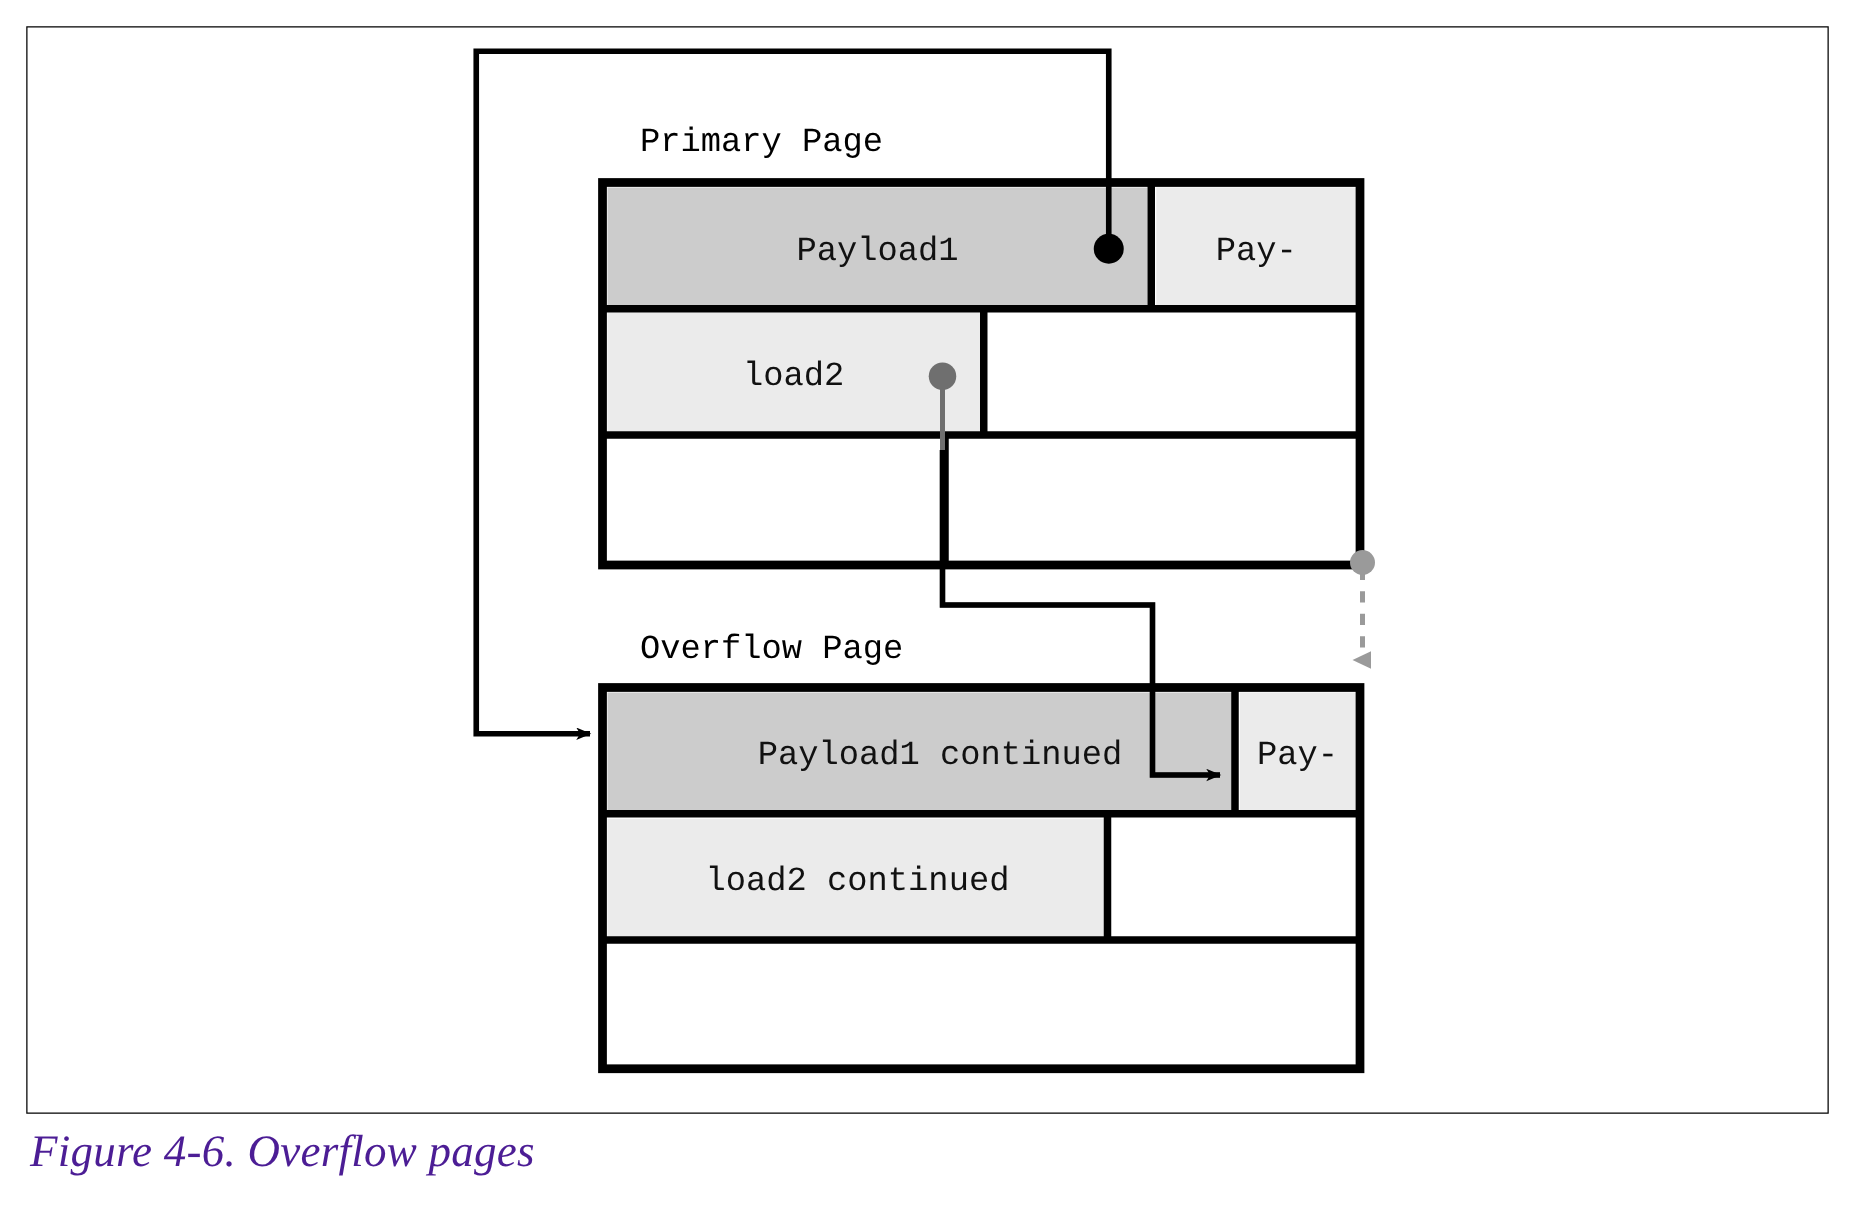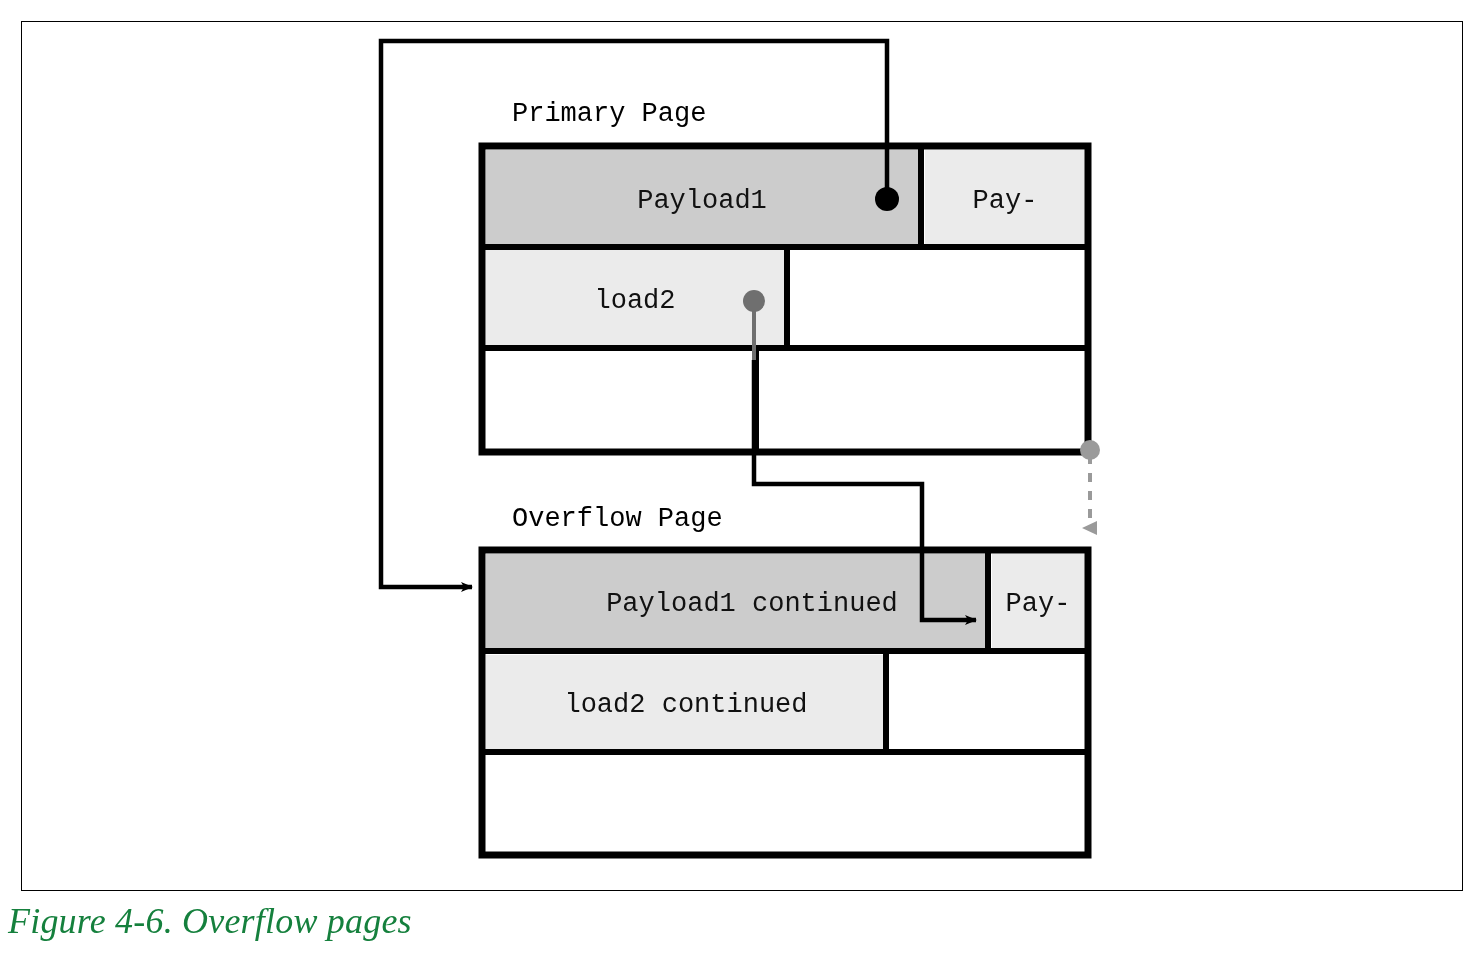--- a/index.html
+++ b/index.html
@@ -41,26 +41,26 @@
     font-size: 27px;
     fill: #000000;
   }
   .cell-text {
     font-family: "Liberation Mono", "DejaVu Sans Mono", monospace;
     font-size: 27px;
     fill: #111111;
   }
   #figure-caption {
     position: absolute;
-    left: 8px;
+    left: 24px;
     top: 900px;
     font-family: "Liberation Serif", "DejaVu Serif", serif;
     font-style: italic;
     font-size: 36px;
-    color: #15803d;
+    color: #4c1d95;
     letter-spacing: 0.2px;
     white-space: nowrap;
   }
 </style>
 </head>
 <body>
 
 <div id="page">
 
   <div id="figure-frame"></div>

